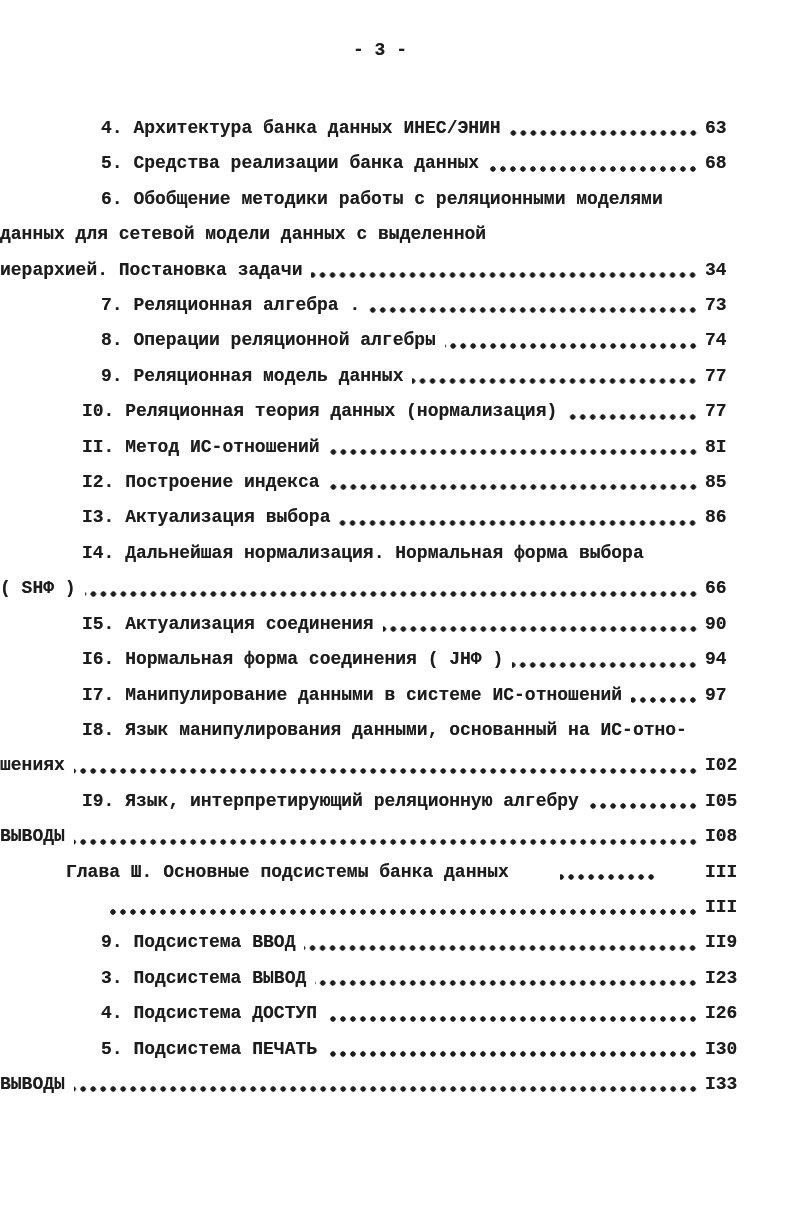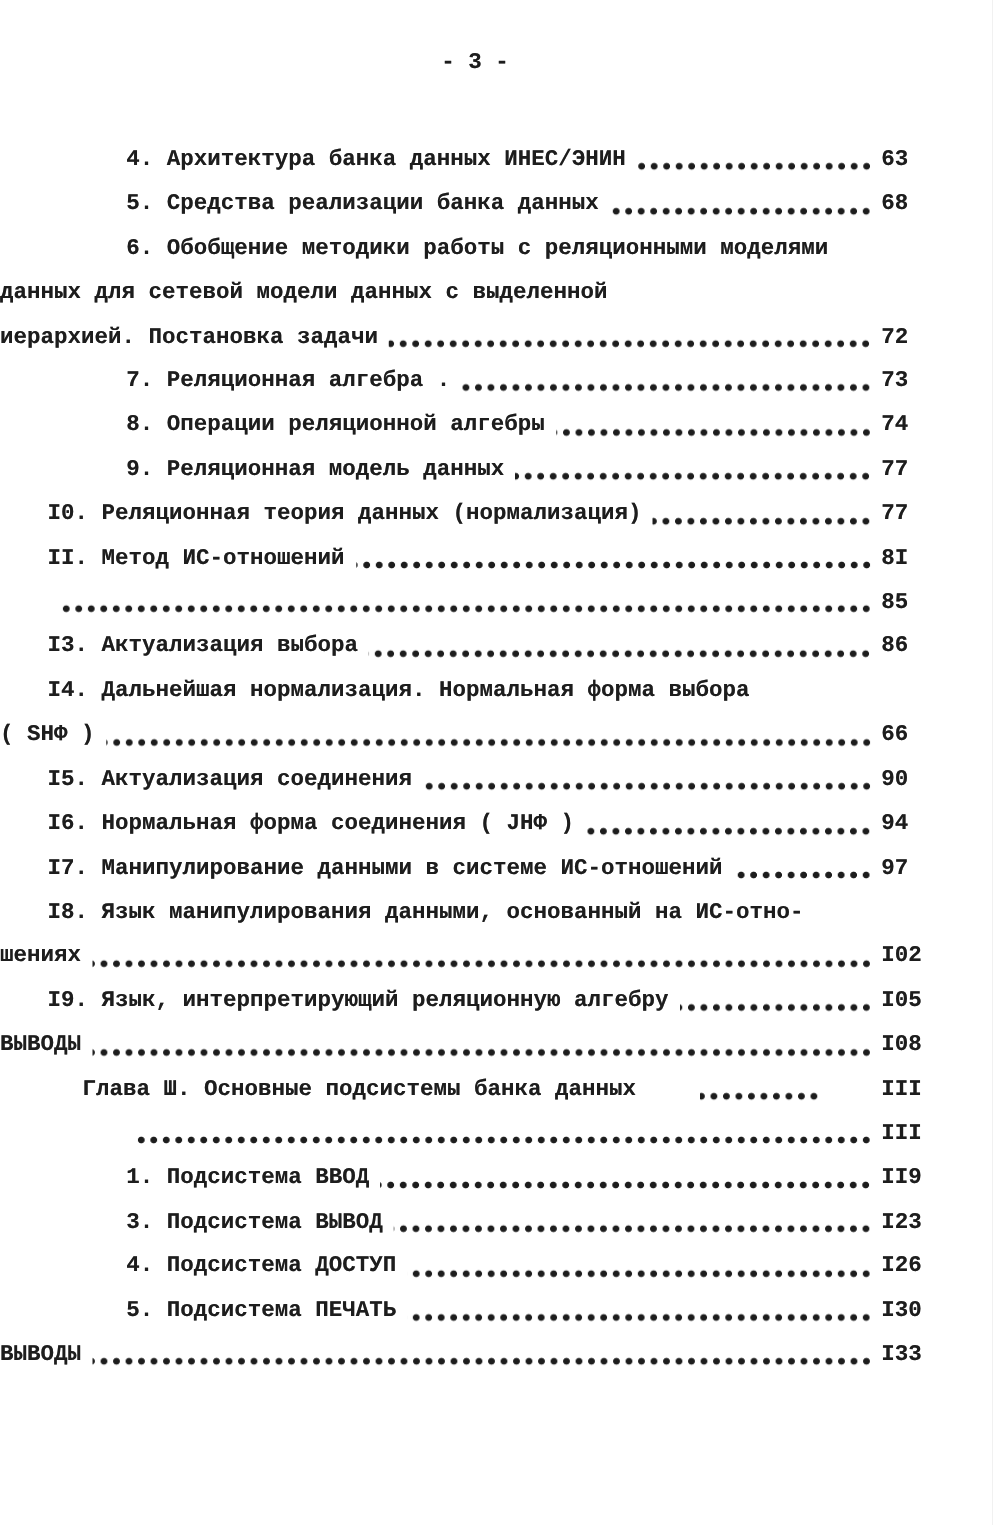--- a/index.html
+++ b/index.html
@@ -24,21 +24,21 @@
     display:flex;
     height:35.42px;line-height:35.42px;
     font-size:18px;
     padding-right:47px;
     box-sizing:border-box;
     white-space:pre;
   }
   .row .txt{flex:none;}
   .lvl-chapter{padding-left:66px;gap:42px;}
   .lvl-item{padding-left:101px;align-items:center;}
-  .lvl-item2{padding-left:38px;}
+  .lvl-item2{padding-left:82px;}
   .lvl-cont{}
   .leader{
     flex:1;
     align-self:flex-end;
     height:8px;
     margin:0 7px 9px 9px;
     background-image:radial-gradient(circle,var(--ink) 2.4px,rgba(0,0,0,0) 3px);
     background-size:10px 8px;
     background-repeat:repeat-x;
     background-position:right center;
@@ -50,38 +50,38 @@
 <body>
 
 <div class="page">
   <div class="page-header">- 3 -</div>
 
   <div class="toc" id="toc">
       <div class="row lvl-item"><span class="txt">4. Архитектура банка данных ИНЕС/ЭНИН</span><div class="leader"></div><span class="pg">63</span></div>
       <div class="row lvl-item"><span class="txt">5. Средства реализации банка данных</span><div class="leader"></div><span class="pg">68</span></div>
       <div class="row lvl-item"><span class="txt">6. Обобщение методики работы с реляционными моделями</span></div>
       <div class="row lvl-cont"><span class="txt">данных для сетевой модели данных с выделенной</span></div>
-      <div class="row lvl-cont"><span class="txt">иерархией. Постановка задачи</span><div class="leader"></div><span class="pg">72</span></div>
+      <div class="row lvl-cont"><span class="txt">иерархией. Постановка задачи</span><div class="leader"></div><span class="pg">34</span></div>
       <div class="row lvl-item"><span class="txt">7. Реляционная алгебра .</span><div class="leader"></div><span class="pg">73</span></div>
       <div class="row lvl-item"><span class="txt">8. Операции реляционной алгебры</span><div class="leader"></div><span class="pg">74</span></div>
       <div class="row lvl-item"><span class="txt">9. Реляционная модель данных</span><div class="leader"></div><span class="pg">77</span></div>
       <div class="row lvl-item2"><span class="txt">I0. Реляционная теория данных (нормализация)</span><div class="leader"></div><span class="pg">77</span></div>
       <div class="row lvl-item2"><span class="txt">II. Метод ИС-отношений</span><div class="leader"></div><span class="pg">8I</span></div>
-      <div class="row lvl-item2"><div class="leader"></div><span class="pg">85</span></div>
+      <div class="row lvl-item2"><span class="txt">I2. Построение индекса</span><div class="leader"></div><span class="pg">85</span></div>
       <div class="row lvl-item2"><span class="txt">I3. Актуализация выбора</span><div class="leader"></div><span class="pg">86</span></div>
       <div class="row lvl-item2"><span class="txt">I4. Дальнейшая нормализация. Нормальная форма выбора</span></div>
       <div class="row lvl-cont"><span class="txt">( SНФ )</span><div class="leader"></div><span class="pg">66</span></div>
       <div class="row lvl-item2"><span class="txt">I5. Актуализация соединения</span><div class="leader"></div><span class="pg">90</span></div>
       <div class="row lvl-item2"><span class="txt">I6. Нормальная форма соединения ( JНФ )</span><div class="leader"></div><span class="pg">94</span></div>
       <div class="row lvl-item2"><span class="txt">I7. Манипулирование данными в системе ИС-отношений</span><div class="leader"></div><span class="pg">97</span></div>
       <div class="row lvl-item2"><span class="txt">I8. Язык манипулирования данными, основанный на ИС-отно-</span></div>
       <div class="row lvl-cont"><span class="txt">шениях</span><div class="leader"></div><span class="pg">I02</span></div>
       <div class="row lvl-item2"><span class="txt">I9. Язык, интерпретирующий реляционную алгебру</span><div class="leader"></div><span class="pg">I05</span></div>
       <div class="row lvl-cont"><span class="txt">ВЫВОДЫ</span><div class="leader"></div><span class="pg">I08</span></div>
       <div class="row lvl-chapter"><span class="txt">Глава Ш. Основные подсистемы банка данных</span><div class="leader"></div><span class="pg">III</span></div>
       <div class="row lvl-item"><div class="leader"></div><span class="pg">III</span></div>
-      <div class="row lvl-item"><span class="txt">1. Подсистема ВВОД</span><div class="leader"></div><span class="pg">II9</span></div>
+      <div class="row lvl-item"><span class="txt">9. Подсистема ВВОД</span><div class="leader"></div><span class="pg">II9</span></div>
       <div class="row lvl-item"><span class="txt">3. Подсистема ВЫВОД</span><div class="leader"></div><span class="pg">I23</span></div>
       <div class="row lvl-item"><span class="txt">4. Подсистема ДОСТУП</span><div class="leader"></div><span class="pg">I26</span></div>
       <div class="row lvl-item"><span class="txt">5. Подсистема ПЕЧАТЬ</span><div class="leader"></div><span class="pg">I30</span></div>
       <div class="row lvl-cont"><span class="txt">ВЫВОДЫ</span><div class="leader"></div><span class="pg">I33</span></div>
     </div>
 </div>
 
 </body></html>

